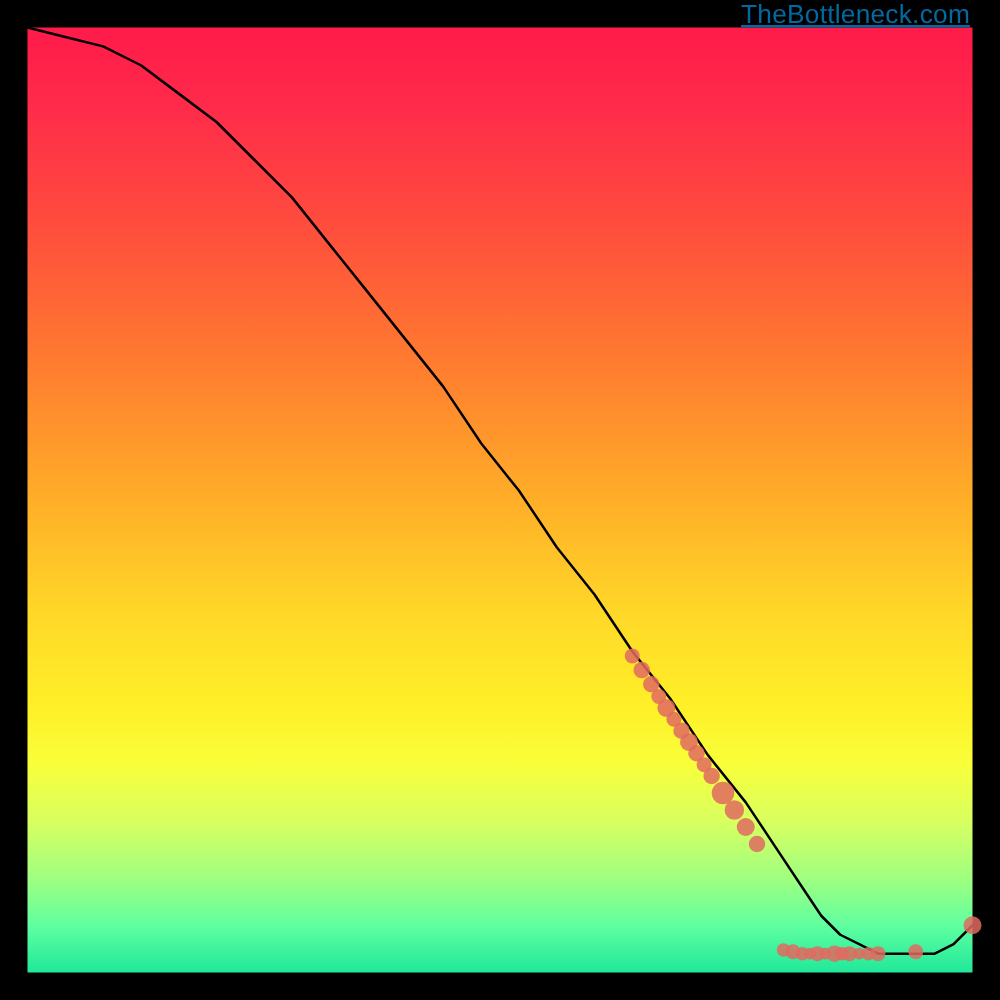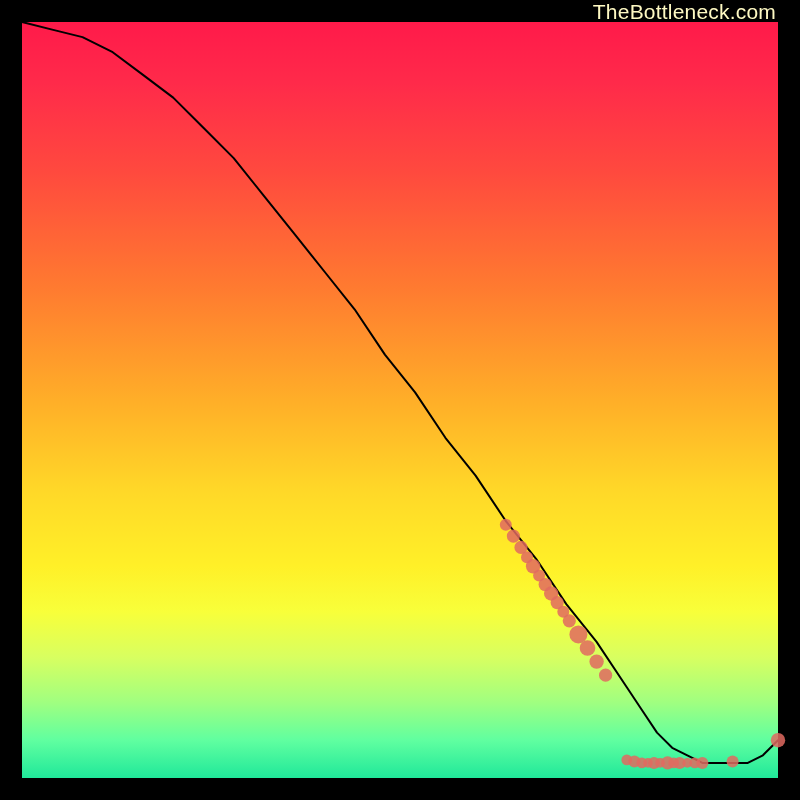--- a/index.html
+++ b/index.html
@@ -30,23 +30,24 @@
       #60ffa0 95%,
       #20e89a 100%
     );
   }
   .watermark {
     position: absolute;
     top: 0px;
     right: 24px;
     font-family: Arial, Helvetica, sans-serif;
     font-size: 21px;
-    color: #fef9c3;
+    color: #0369a1;
     letter-spacing: 0.2px;
     user-select: none;
+    text-decoration: underline;
   }
   svg.curve {
     position: absolute;
     left: 0; top: 0;
     width: 100%; height: 100%;
     overflow: visible;
   }
   .marker {
     fill: #e06a60;
     fill-opacity: 0.85;

